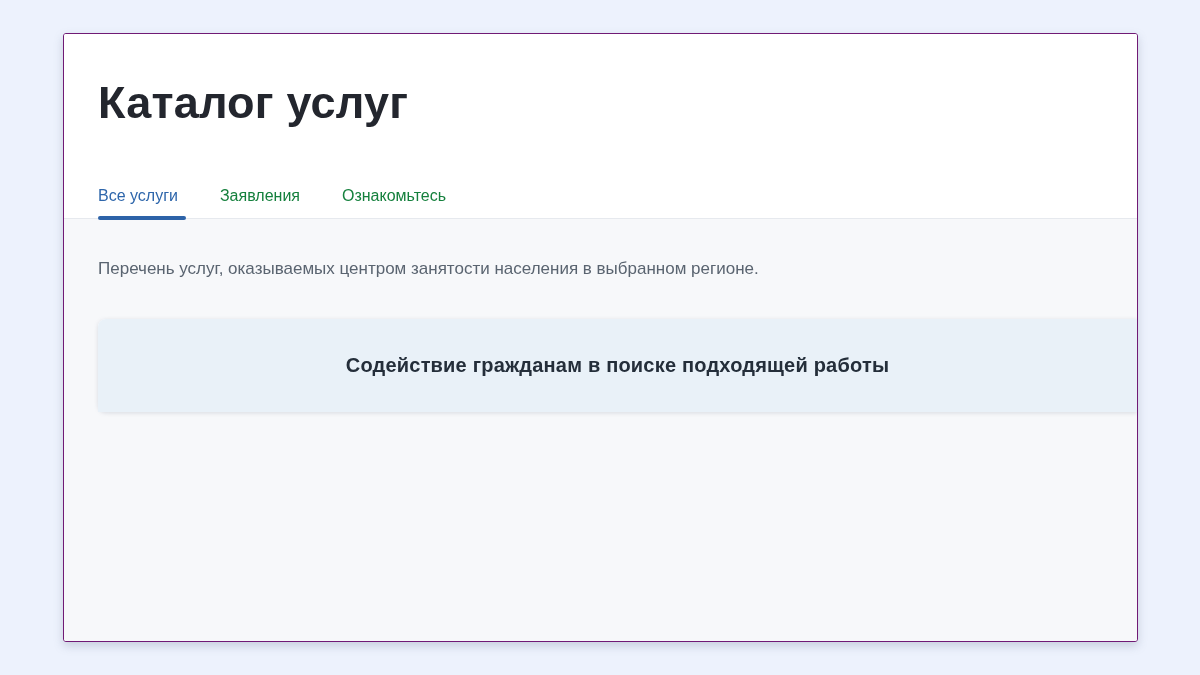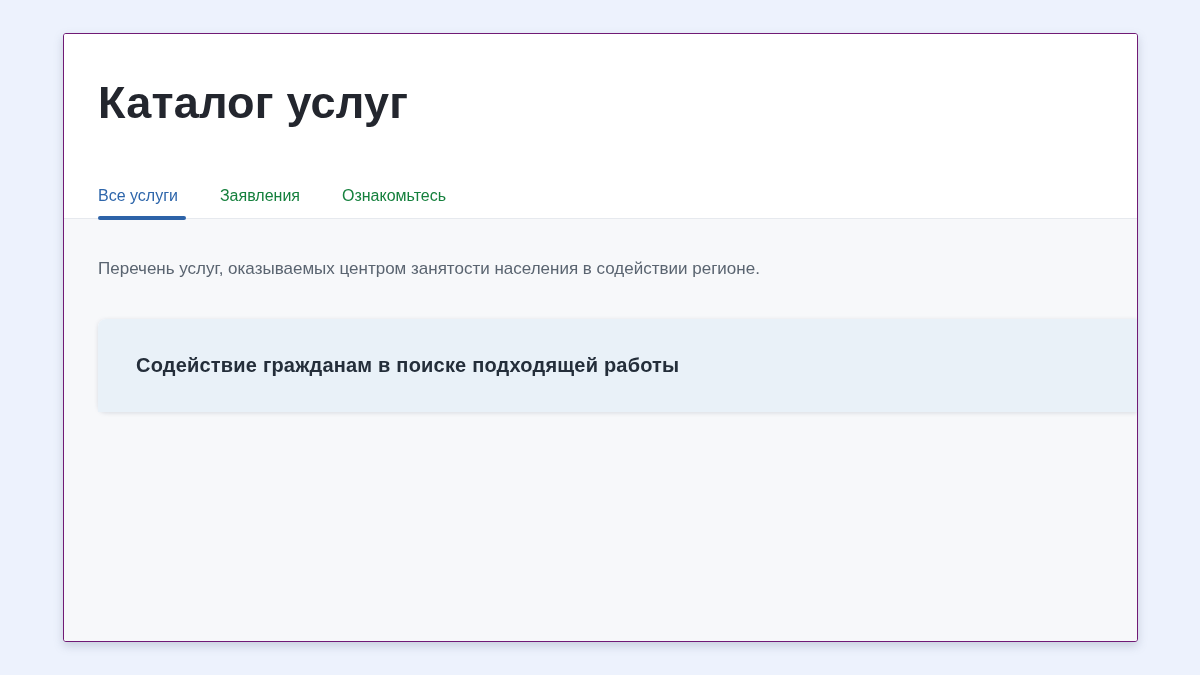--- a/index.html
+++ b/index.html
@@ -79,20 +79,21 @@
 
   .service-card {
     background:#ffffff;
     border-radius:8px 0 0 8px;
     box-shadow:0 1px 4px rgba(110,120,140,.22);
   }
   .service-card-header {
     background:#e9f1f8;
     border-radius:8px 0 0 0;
     padding:35px 38px;
+    text-align:center;
   }
   .service-card-title {
     font-size:20px;
     font-weight:700;
     color:#242e3a;
     letter-spacing:.2px;
   }
   .service-card-body {
     padding:30px 38px 33px 38px;
   }
@@ -164,21 +165,21 @@
       </div>
       <div class="tab">
         <span>Ознакомьтесь</span>
       </div>
     </div>
   </div>
 
   <div class="tabs-divider"></div>
 
   <div class="section">
-    <p class="section-description">Перечень услуг, оказываемых центром занятости населения в содействии регионе.</p>
+    <p class="section-description">Перечень услуг, оказываемых центром занятости населения в выбранном регионе.</p>
 
     <div class="service-card">
       <div class="service-card-header">
         <div class="service-card-title">Содействие гражданам в поиске подходящей работы</div>
       </div>
     </div>
   </div>
 
 </div>
 

